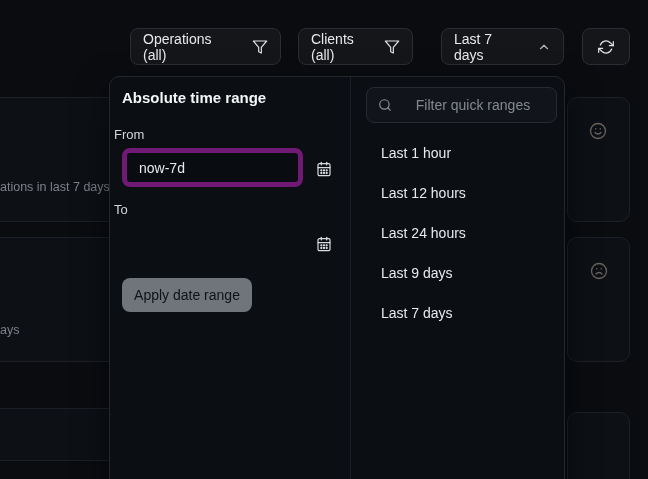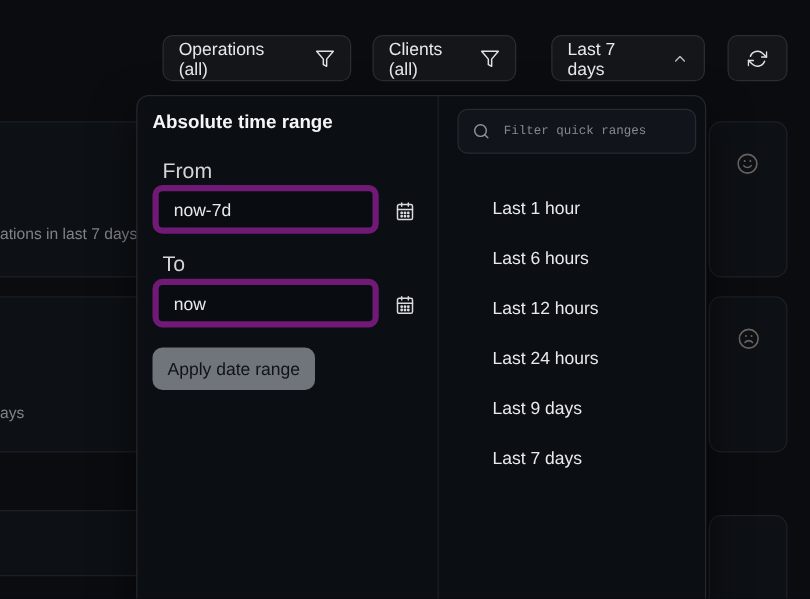--- a/index.html
+++ b/index.html
@@ -31,21 +31,21 @@
   .panel{
     position:absolute;left:109px;top:76px;width:456px;height:470px;box-sizing:border-box;
     background:#0b0e13;border:1px solid #24272e;border-radius:10px;
     box-shadow:0 14px 34px rgba(0,0,0,.55);
     z-index:5;
   }
   .panel-divider{position:absolute;left:240px;top:0;width:1px;height:100%;background:#1c1f25;}
   .panel-title{
     position:absolute;left:12px;top:12px;color:#f4f5f6;font-size:15px;font-weight:700;
   }
-  .field-label{position:absolute;left:20px;color:#d3d5d8;font-size:17px;}
+  .field-label{position:absolute;left:4px;color:#d3d5d8;font-size:13px;}
   .text-input{
     position:absolute;left:12px;width:181px;height:39px;box-sizing:border-box;
     background:#090c10;border:5px solid #701a75;border-radius:8px;
     color:#e8e9eb;font-size:14px;padding:0 12px;outline:none;
     font-family:"Liberation Sans", sans-serif;
   }
   .cal-btn{
     position:absolute;left:206px;width:18px;height:18px;padding:0;border:none;background:transparent;
     color:#d9dbde;cursor:pointer;line-height:0;
   }
@@ -55,24 +55,24 @@
     font-size:14px;cursor:pointer;font-family:"Liberation Sans", sans-serif;
   }
   .search-box{
     position:absolute;left:256px;top:10px;width:191px;height:36px;box-sizing:border-box;
     background:#11151b;border:1px solid #262a31;border-radius:8px;
     display:flex;align-items:center;gap:9px;padding:0 11px;
   }
   .search-box .icn{line-height:0;color:#8e9298;flex:0 0 auto;}
   .search-box input{
     flex:1;min-width:0;background:transparent;border:none;outline:none;
-    color:#e8e9eb;font-size:10px;font-family:Liberation Mono, monospace;
+    color:#e8e9eb;font-size:14px;font-family:Liberation Sans, sans-serif;text-align:center;
   }
   .search-box input::placeholder{color:#85898f;opacity:1;}
-  .quick-list{position:absolute;left:248px;top:56px;width:199px;margin:13px;padding:0;list-style:none;}
+  .quick-list{position:absolute;left:248px;top:56px;width:199px;margin:0;padding:0;list-style:none;}
   .quick-item{
     height:40px;display:flex;align-items:center;padding-left:23px;box-sizing:border-box;
     color:#e9eaec;font-size:14px;border-radius:8px;cursor:pointer;
   }
   svg{display:block;}
 </style>
 </head>
 <body>
 
 <div class="stage">
@@ -154,21 +154,20 @@
         <circle cx="8" cy="14" r="0.8" fill="currentColor"></circle>
           <circle cx="12" cy="14" r="0.8" fill="currentColor"></circle>
           <circle cx="16" cy="14" r="0.8" fill="currentColor"></circle>
         <circle cx="8" cy="18" r="0.8" fill="currentColor"></circle>
           <circle cx="12" cy="18" r="0.8" fill="currentColor"></circle>
           <circle cx="16" cy="18" r="0.8" fill="currentColor"></circle>
       </svg>
     </button>
 
     <label class="field-label" style="top:125px;">To</label>
-    <input class="text-input" style="top: 146px;" value="now">
     <button class="cal-btn" style="top:158px;">
       <svg width="16" height="16" viewBox="0 0 24 24" fill="none" stroke="currentColor" stroke-width="1.8" stroke-linecap="round" stroke-linejoin="round">
         <rect x="3" y="4" width="18" height="18" rx="2"></rect>
         <line x1="16" y1="2" x2="16" y2="6"></line>
           <line x1="8" y1="2" x2="8" y2="6"></line>
           <line x1="3" y1="10" x2="21" y2="10"></line>
         <circle cx="8" cy="14" r="0.8" fill="currentColor"></circle>
           <circle cx="12" cy="14" r="0.8" fill="currentColor"></circle>
           <circle cx="16" cy="14" r="0.8" fill="currentColor"></circle>
         <circle cx="8" cy="18" r="0.8" fill="currentColor"></circle>
@@ -184,21 +183,20 @@
         <svg width="14" height="14" viewBox="0 0 24 24" fill="none" stroke="currentColor" stroke-width="2" stroke-linecap="round" stroke-linejoin="round">
           <circle cx="11" cy="11" r="8"></circle>
             <line x1="21" y1="21" x2="16.65" y2="16.65"></line>
         </svg>
       </span>
       <input placeholder="Filter quick ranges" style="">
     </div>
 
     <ul class="quick-list">
       <li class="quick-item">Last 1 hour</li>
-      <li class="quick-item">Last 6 hours</li>
       <li class="quick-item">Last 12 hours</li>
       <li class="quick-item">Last 24 hours</li>
       <li class="quick-item">Last 9 days</li>
       <li class="quick-item">Last 7 days</li>
     </ul>
   </div>
 
 </div>
 
 </body></html>

